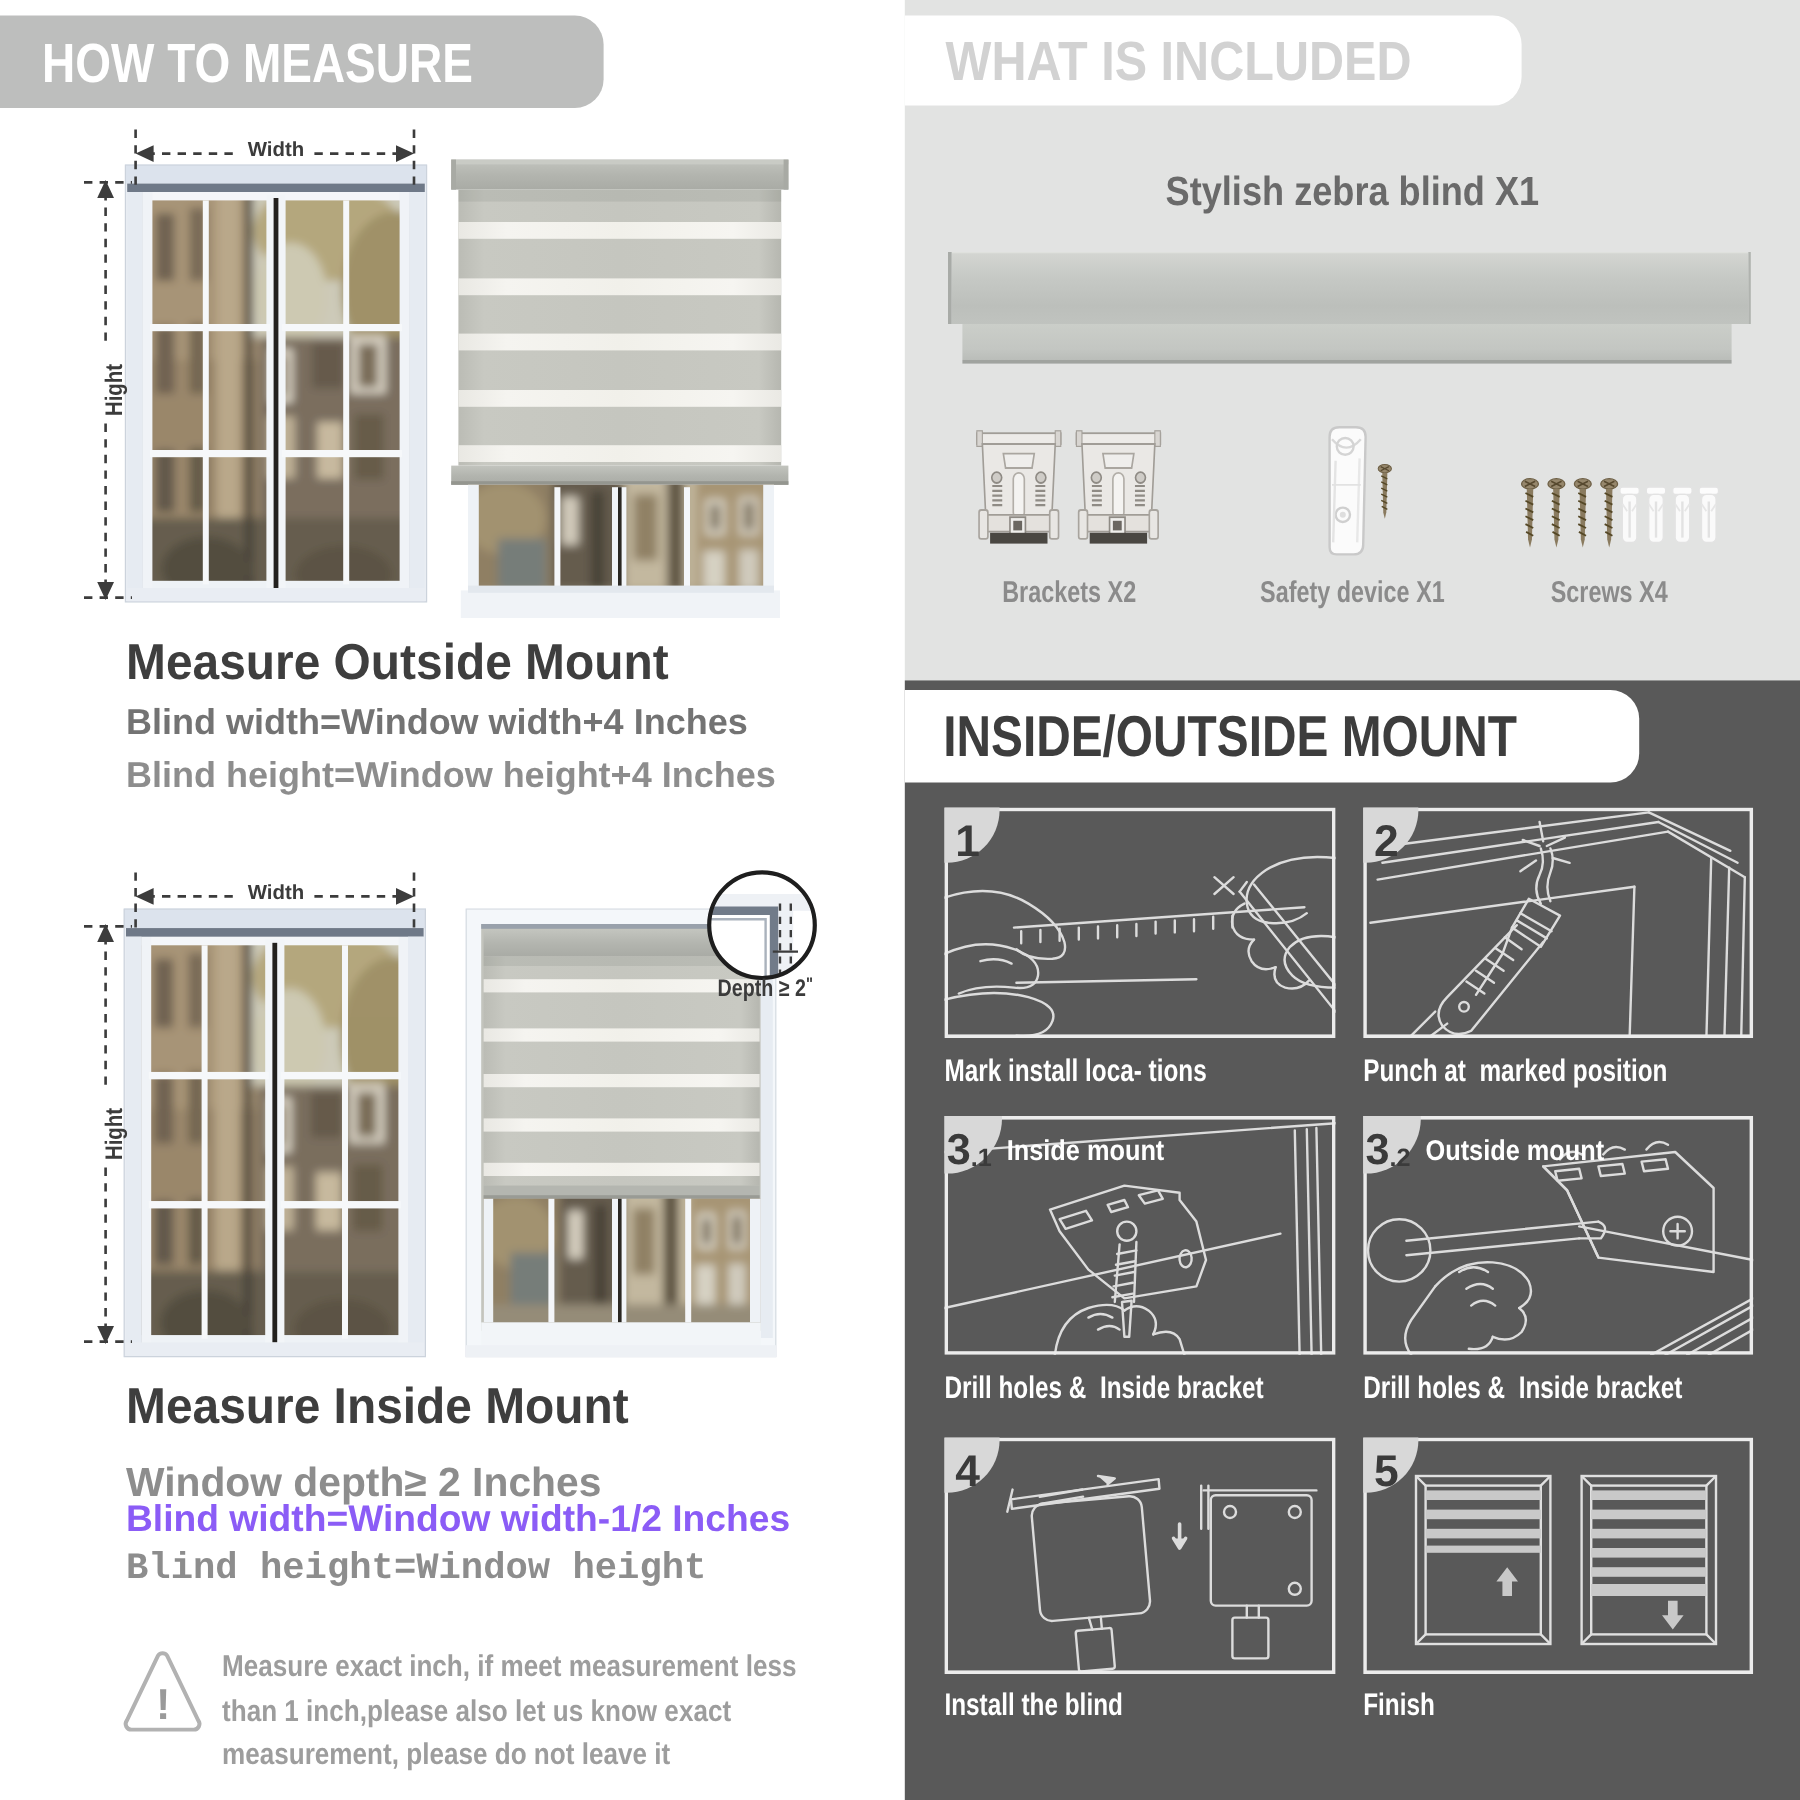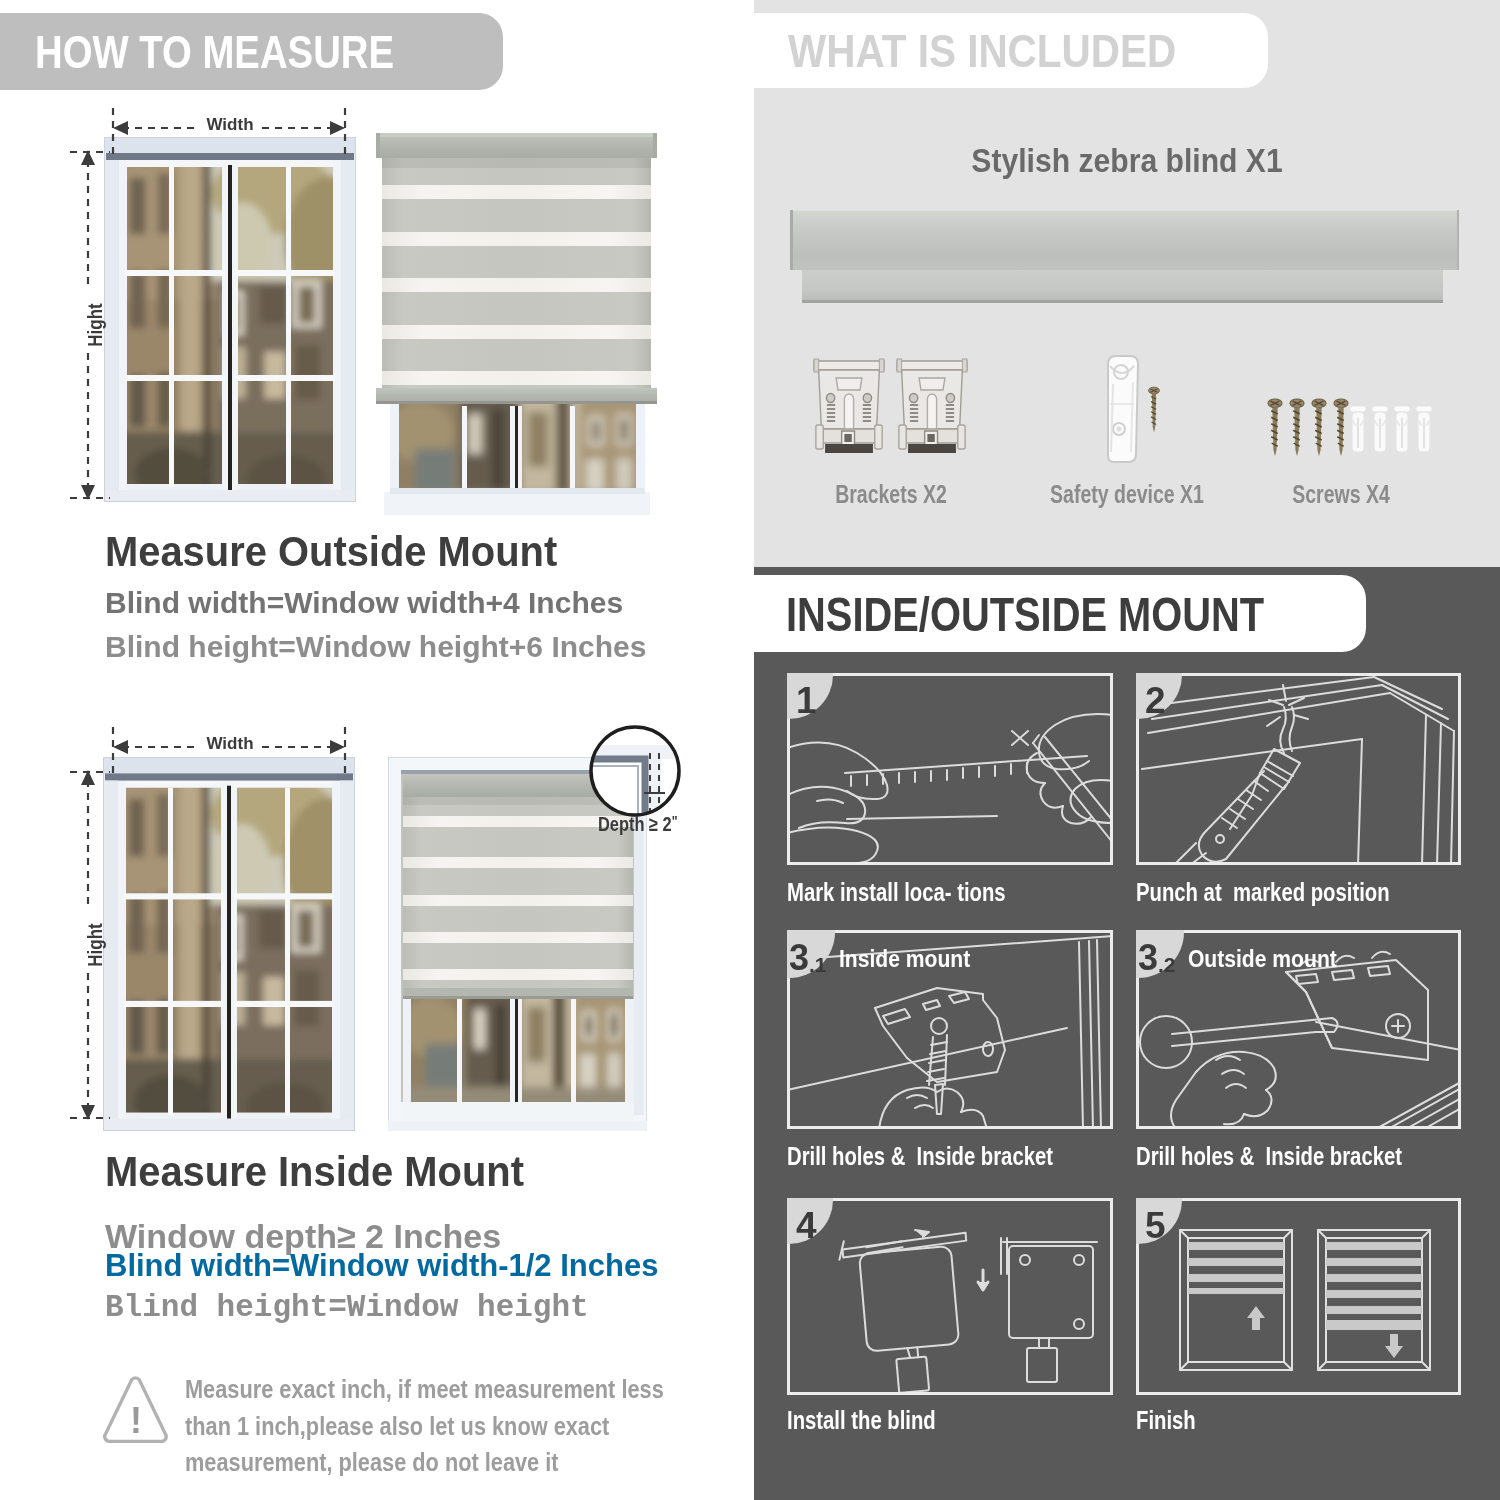--- a/index.html
+++ b/index.html
@@ -176,21 +176,21 @@
 <rect x="141" y="276" width="3" height="88" fill="#2a2722"></rect>
 <rect x="196" y="276" width="5" height="88" fill="#f4f6f9"></rect>
 <rect x="16" y="274" width="9" height="100" fill="#eef2f6"></rect>
 <rect x="262" y="274" width="9" height="100" fill="#eef2f6"></rect>
 <rect x="10" y="362" width="266" height="23" fill="#f0f3f7"></rect>
 <rect x="16" y="358" width="255" height="6" fill="#e3e8ee"></rect>
 </svg>
 
 <div class="abs b sx" style="left:105px;top:528px;font-size:42px;color:#3e3e3e;transform:scaleX(0.95);">Measure Outside Mount</div>
 <div class="abs b sx" style="left:105px;top:586px;font-size:30px;color:#737373;">Blind width=Window width+4 Inches</div>
-<div class="abs b sx" style="left:105px;top:630px;font-size:30px;color:#8d8d8d;">Blind height=Window height+6 Inches</div>
+<div class="abs b sx" style="left:105px;top:630px;font-size:30px;color:#8d8d8d;">Blind height=Window height+4 Inches</div>
 
 <svg class="abs" style="left:103px;top:757px;" width="252" height="374" viewBox="0 0 252 365" preserveAspectRatio="none">
 <rect x="0" y="0" width="252" height="365" fill="#e9edf3"></rect>
 <rect x="0" y="0" width="252" height="16" fill="#dce3ed"></rect>
 <clipPath id="wp2">
       <rect x="15" y="22" width="222" height="334"></rect>
     </clipPath>
 <g clip-path="url(#wp2)" opacity="0.95">
       <use href="#photo" transform="translate(15,22) scale(0.881,0.94)"></use>
     </g>
@@ -287,21 +287,21 @@
   <line x1="63" y1="30" x2="63" y2="96" stroke="#3c3c3c" stroke-width="2" stroke-dasharray="6,5"></line>
   <line x1="72" y1="30" x2="72" y2="96" stroke="#3c3c3c" stroke-width="2" stroke-dasharray="6,5"></line>
   <line x1="57" y1="70" x2="78" y2="70" stroke="#3c3c3c" stroke-width="2"></line>
 </g>
 <circle cx="48" cy="48" r="44" fill="none" stroke="#1e1e1e" stroke-width="3.5"></circle>
 </svg>
 <div class="abs b" style="left:598px;top:812px;font-size:20px;color:#3b3b3b;transform:scaleX(0.82);transform-origin:0 0;">Depth ≥ 2<span style="font-size:15px;vertical-align:5px;">"</span></div>
 
 <div class="abs b sx" style="left:105px;top:1148px;font-size:42px;color:#3e3e3e;transform:scaleX(0.95);">Measure Inside Mount</div>
 <div class="abs b sx" style="left:105px;top:1205px;font-size:34px;color:#8d8d8d;margin-top:12px;">Window depth≥ 2 Inches</div>
-<div class="abs b sx" style="left:105px;top:1248px;font-size:31px;color:#0369a1;">Blind width=Window width-1/2 Inches</div>
+<div class="abs b sx" style="left:105px;top:1248px;font-size:31px;color:#8b5cf6;">Blind width=Window width-1/2 Inches</div>
 <div class="abs b sx" style="left:105px;top:1290px;font-size:31px;color:#8d8d8d;font-family:Liberation Mono, monospace;">Blind height=Window height</div>
 
 <svg class="abs" style="left:100px;top:1374px;" width="70" height="74" viewBox="0 0 74 78" preserveAspectRatio="none">
 <path d="M33.5,6 a5,5 0 0 1 8,0 L69,63 a5,5 0 0 1 -4,8 L10,71 a5,5 0 0 1 -4,-8 Z" fill="none" stroke="#b2b2b2" stroke-width="3.5" stroke-linejoin="round"></path>
 <text x="38" y="62" font-size="38" font-weight="bold" fill="#9a9a9a" text-anchor="middle">!</text>
 </svg>
 <div class="abs b" style="left:185px;top:1371px;font-size:25px;line-height:36.5px;color:#9d9d9d;transform:scaleX(0.87);transform-origin:0 0;">Measure exact inch, if meet measurement less<br>than 1 inch,please also let us know exact<br>measurement, please do not leave it</div>
 
 <div class="abs" style="left:754px;top:0;width:746px;height:567px;background:#e2e3e2;"></div>
 <div class="abs" style="left:754px;top:13px;width:514px;height:75px;background:#ffffff;border-radius:0 24px 24px 0;"></div>

